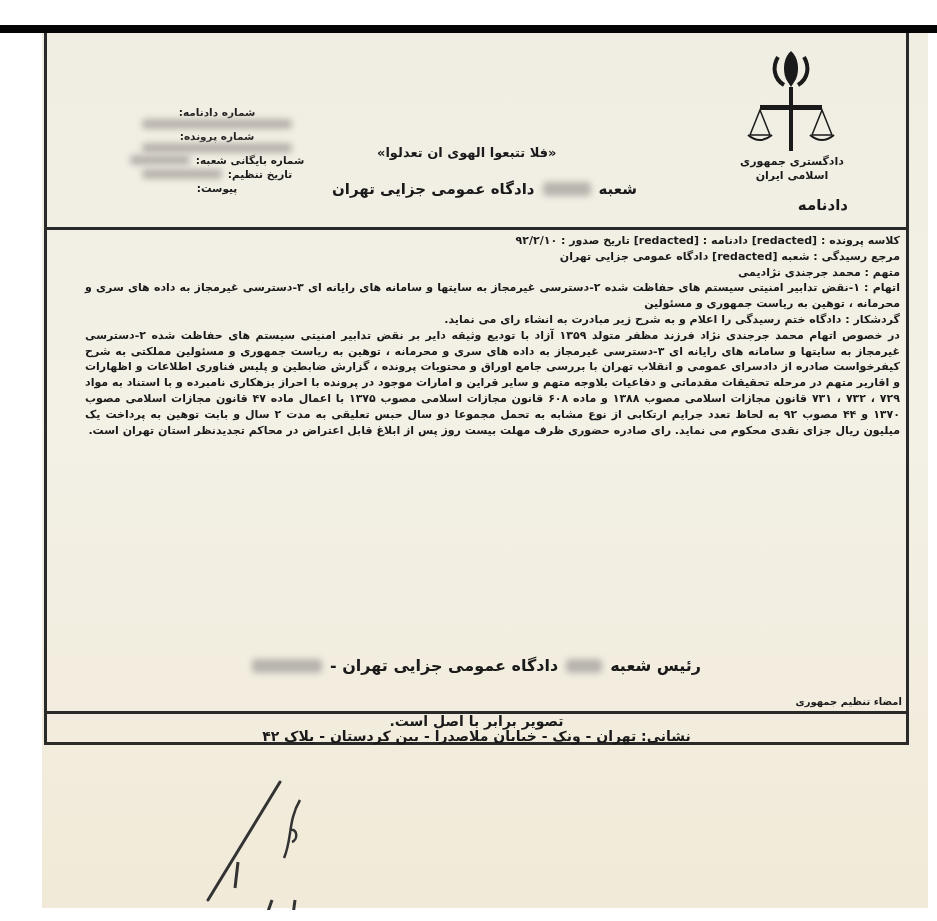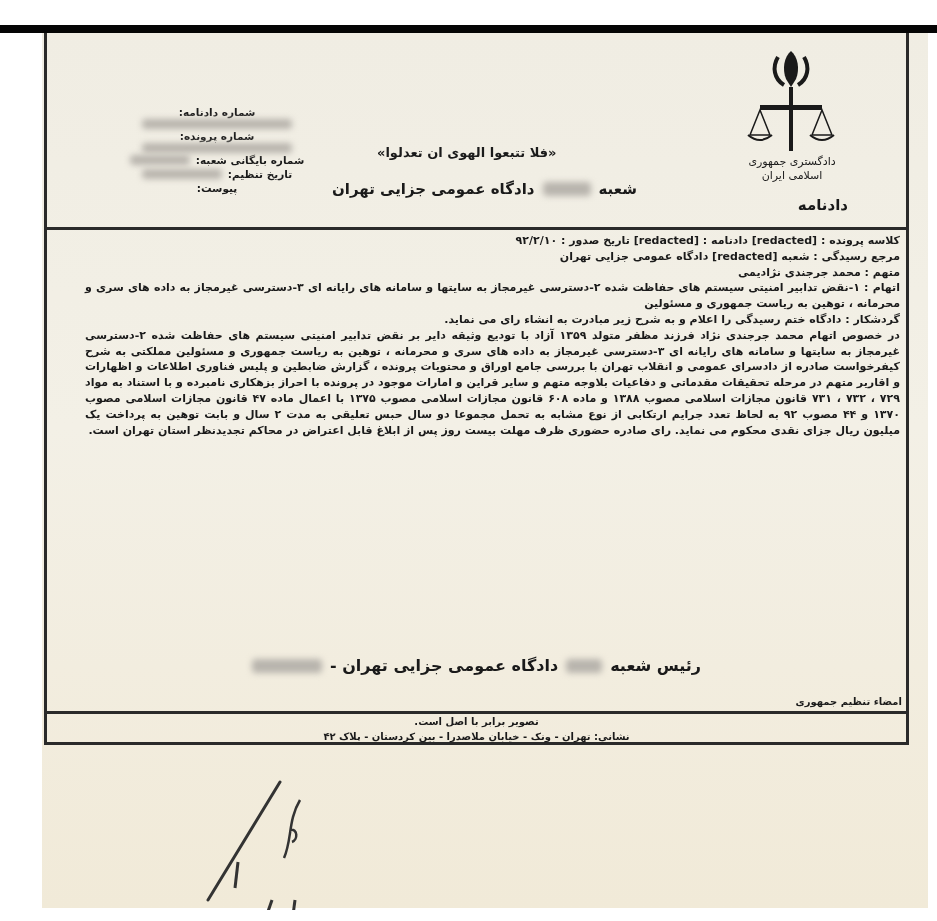--- a/index.html
+++ b/index.html
@@ -12,33 +12,33 @@
     position:absolute; left:42px; top:33px; width:886px; height:875px;
     background:linear-gradient(180deg,#f0ede3 0%,#f3f0e6 45%,#f1ead8 100%);
   }
   .frame {
     position:absolute; left:44px; top:33px; width:865px; height:712px;
     border-left:3px solid #2a2a2a; border-right:3px solid #2a2a2a; border-bottom:3px solid #2a2a2a;
     box-sizing:border-box;
   }
   .header-row { position:absolute; left:0; right:0; top:0; height:194px; border-bottom:3px solid #2a2a2a; }
   .emblem { position:absolute; right:70px; top:14px; width:90px; height:110px; }
-  .judiciary { position:absolute; right:44px; top:122px; width:140px; text-align:center; font-size:11px; font-weight:normal; line-height:14px; }
+  .judiciary { position:absolute; right:44px; top:122px; width:140px; text-align:center; font-size:11px; font-weight:bold; line-height:14px; }
   .dadnameh-title { position:absolute; right:58px; top:163px; font-size:15px; font-weight:bold; letter-spacing:1px; }
   .verse { position:absolute; left:330px; top:112px; font-size:13px; font-weight:bold; }
   .court-title { position:absolute; left:285px; top:147px; font-size:15px; font-weight:bold; display:flex; gap:8px; align-items:center; }
   .blur { display:inline-block; background:#b8b4ad; filter:blur(3px); border-radius:4px; }
   .meta { position:absolute; left:70px; top:72px; width:200px; font-size:10.5px; font-weight:bold; line-height:14px; }
   .meta .row { display:flex; justify-content:center; align-items:center; gap:6px; }
   .body-sec { position:absolute; left:10px; right:6px; top:200px; font-size:11px; font-weight:bold; line-height:15.8px; text-align:justify;margin-left:28px; }
   .body-sec p { margin:0; }
   .field { display:block; }
   .judge { position:absolute; left:0; right:0; top:623px; text-align:center; font-size:16px; font-weight:bold; display:flex; justify-content:center; gap:8px; align-items:center; }
   .signer { position:absolute; right:4px; top:663px; font-size:10px; font-weight:bold; }
-  .footer-box { position:absolute; left:0; right:0; top:678px; height:34px; border-top:3px solid #2a2a2a; text-align:center; font-size:10px; font-weight:bold; line-height:15px; }
+  .footer-box { position:absolute; left:0; right:0; top:678px; height:34px; border-top:3px solid #2a2a2a; text-align:center; font-size:14px; font-weight:bold; line-height:15px; }
   .signature { position:absolute; left:180px; top:770px; width:160px; height:140px; }
 </style>
 </head>
 <body>
 
 <div class="topbar"></div>
 <div class="paper"></div>
 
 <div class="frame">
   <div class="header-row">

